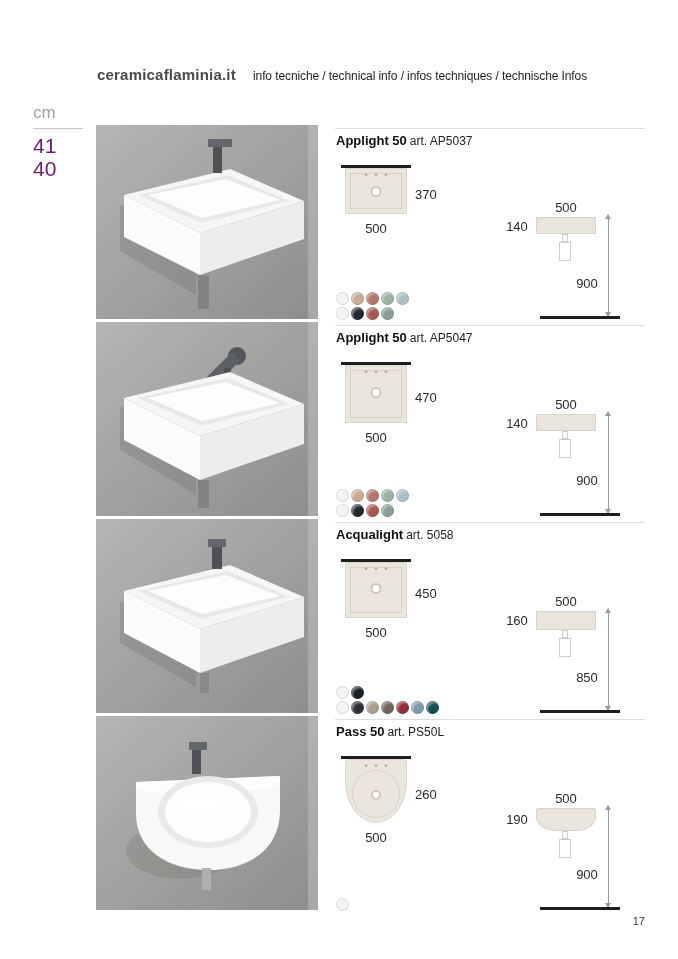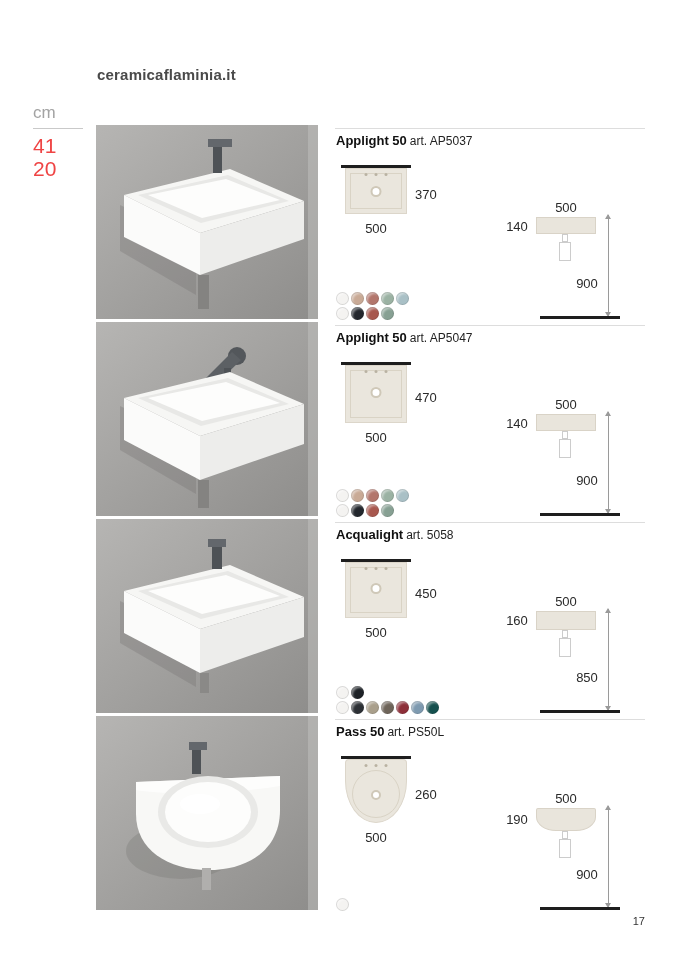--- a/index.html
+++ b/index.html
@@ -6,21 +6,21 @@
   .page{position:relative;width:678px;height:959px;background:#ffffff;overflow:hidden;
         font-family:"Liberation Sans",sans-serif;color:#1a1a1a;}
 
   
   .site{position:absolute;left:97px;top:66px;font-size:15px;font-weight:700;color:#4a4a4a;letter-spacing:.2px;}
   .subtitle{position:absolute;left:253px;top:69px;font-size:12px;color:#1f1f1f;letter-spacing:-.1px;}
 
   
   .cm{position:absolute;left:33px;top:103px;font-size:17px;color:#a3a3a3;}
   .cmline{position:absolute;left:33px;top:128px;width:50px;height:1px;background:#c9c9c9;}
-  .sizes{position:absolute;left:33px;top:134px;font-size:21px;color:#ef4444;line-height:23px;}
+  .sizes{position:absolute;left:33px;top:134px;font-size:21px;color:#701a75;line-height:23px;}
 
   
   .section{position:absolute;left:0;width:678px;height:197px;}
   .s1{top:125px}.s2{top:322px}.s3{top:519px}.s4{top:716px}
   .rule{position:absolute;left:335px;top:3px;width:310px;height:1px;background:#dddddd;}
   .photo{position:absolute;left:96px;top:0;width:222px;height:194px;overflow:hidden;}
   .title{position:absolute;left:336px;top:8px;margin:0;font-size:13px;font-weight:700;color:#111;}
   .title .art{font-weight:400;font-size:12px;margin-left:3px;color:#222;}
 
   
@@ -78,26 +78,27 @@
       <defs>
     <linearGradient id="wallG" x1="0" y1="0" x2="1" y2="1">
       <stop offset="0" stop-color="#b6b5b3"></stop>
           <stop offset="0.45" stop-color="#a4a3a1"></stop>
           <stop offset="1" stop-color="#8e8d8b"></stop>
     </linearGradient>
   </defs>
     </svg>
 
   <div class="site">ceramicaflaminia.it</div>
+  <div class="subtitle">info tecniche / technical info / infos techniques / technische Infos</div>
 
   <div class="cm">cm</div>
   <div class="cmline"></div>
   <div class="sizes">
     <div>41</div>
-    <div>20</div>
+    <div>40</div>
   </div>
 
   
   <section class="section s1">
     <div class="rule"></div>
     <div class="photo">
       <svg viewBox="0 0 222 194" width="222" height="194">
         <rect width="222" height="194" fill="url(#wallG)"></rect>
         <rect x="212" width="10" height="194" fill="#c2c1bf" opacity="0.5"></rect>
         <polygon points="24,80 100,116 100,170 24,126" fill="#6f6e6c" opacity="0.30"></polygon>

